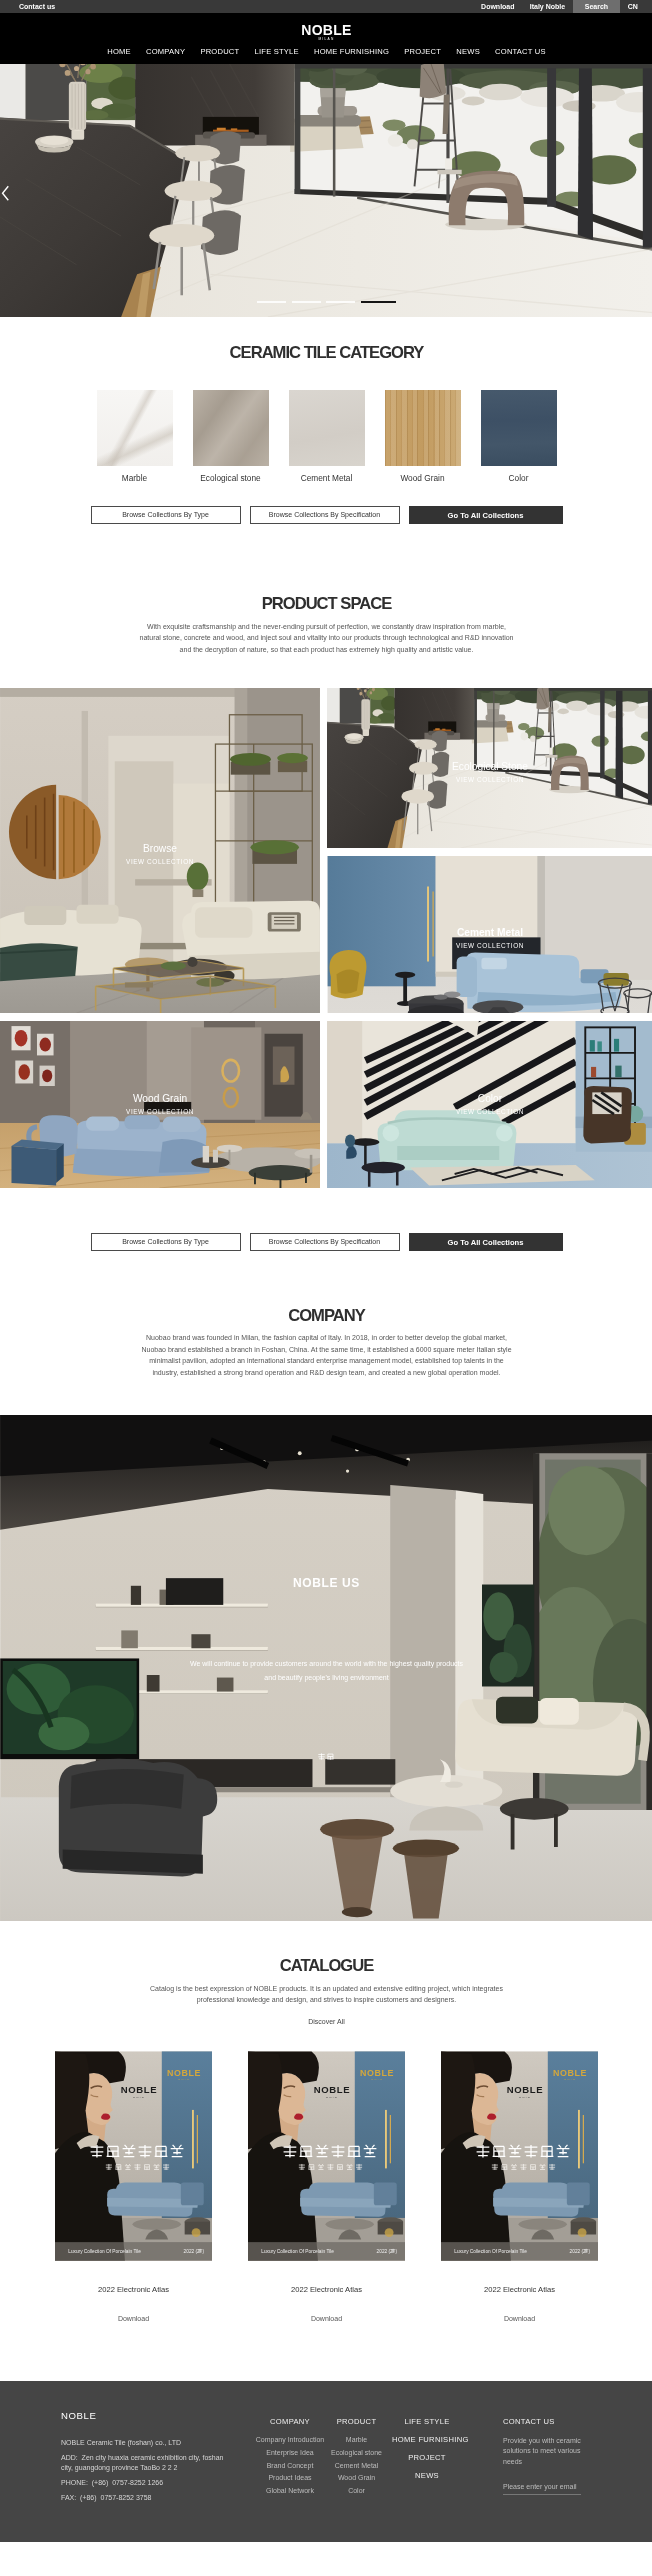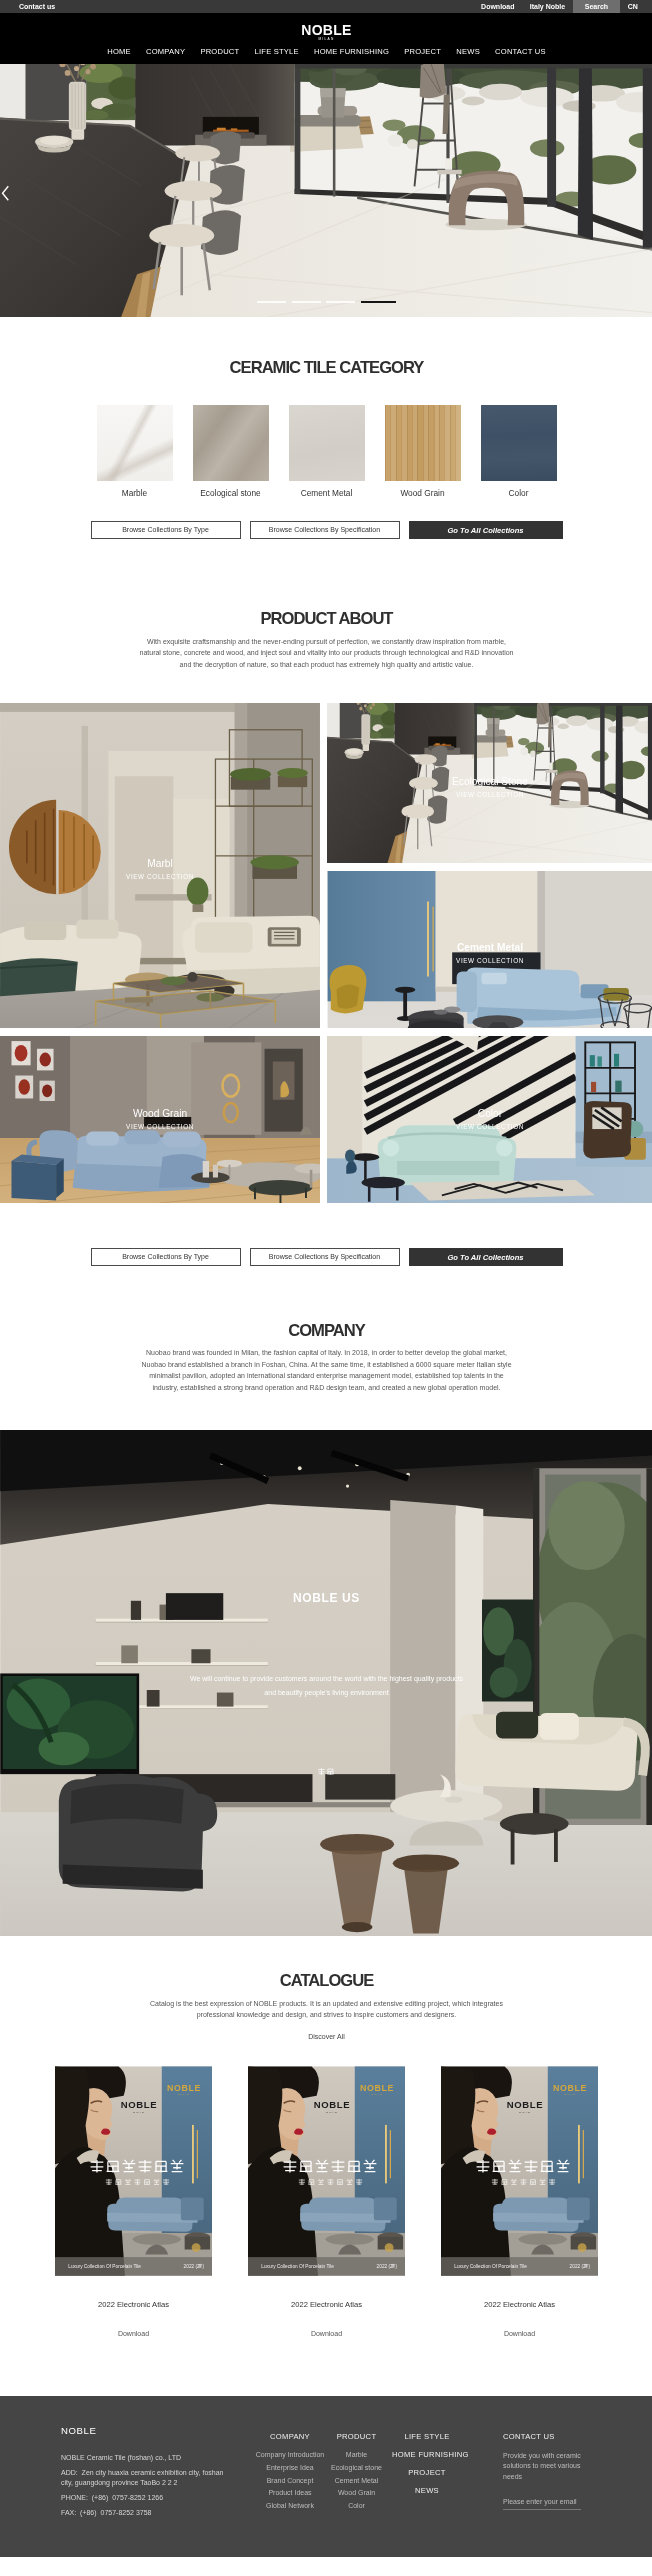--- a/index.html
+++ b/index.html
@@ -17,41 +17,41 @@
 nav { position:absolute; top:34px; left:0; right:0; display:flex; justify-content:center; }
 nav a { color:#fff; font-size:7.6px; text-decoration:none; padding:0 7.6px; letter-spacing:0.2px; }
 .hero { height:253px; position:relative; overflow:hidden; }
 .hero svg { display:block; }
 .hero .arrow { position:absolute; left:0; top:121px; }
 .pager { position:absolute; left:0; right:0; top:237px; display:flex; justify-content:center; gap:5.7px; }
 .pager i { display:block; width:29px; height:1.3px; background:rgba(255,255,255,0.85); }
 .pager i.on { background:#151515; width:35px; height:1.9px; }
 
 h2.sec { text-align:center; font-size:16.6px; line-height:18px; font-weight:bold; color:#2f2f2f; letter-spacing:-1px; }
-.cat h2 { padding-top:42px; }
+.cat h2 { padding-top:27px; }
 .swatches { display:flex; justify-content:center; gap:20px; margin-top:28px; }
 .sw { width:76px; }
 .sw .tile { width:76px; height:76px; }
 .sw .lbl { text-align:center; font-size:8.3px; color:#333; margin-top:6.4px; }
 #sw1 { background:
  linear-gradient(118deg, rgba(255,255,255,0) 40%, rgba(196,188,178,0.55) 47%, rgba(255,255,255,0) 52%),
  linear-gradient(155deg, rgba(255,255,255,0) 60%, rgba(190,182,170,0.5) 70%, rgba(255,255,255,0) 78%),
  linear-gradient(180deg,#f7f6f4,#f1efec); }
 #sw2 { background:
  linear-gradient(125deg, rgba(255,255,255,0.12) 0%, rgba(0,0,0,0.07) 30%, rgba(255,255,255,0.14) 52%, rgba(0,0,0,0.05) 75%, rgba(255,255,255,0.1) 100%),
  #b2a89b; }
 #sw3 { background: linear-gradient(170deg,#dad6d0,#d2cdc6 60%,#d8d4cd); }
 #sw4 { background:
  repeating-linear-gradient(90deg, rgba(130,88,36,0.22) 0 1px, rgba(255,255,255,0) 1px 5.1px, rgba(150,104,46,0.13) 5.1px 6.4px, rgba(255,255,255,0.1) 6.4px 10.8px),
  linear-gradient(90deg,#c8a36b,#c29b60 50%,#ccab76); }
 #sw5 { background: linear-gradient(178deg,#46596c,#3d5065 40%,#435669 70%,#3a4d60); }
 .btnrow { display:flex; justify-content:center; gap:9px; }
 .btnrow.r1 { margin-top:23.6px; }
 .btn { width:150px; height:18px; line-height:16.6px; text-align:center; font-size:7px; color:#333; border:0.6px solid #4a4a4a; background:#fff; }
-.btn.dark { background:#333; color:#fff; border-color:#333; width:154px; font-weight:bold; font-size:7.6px; line-height:18px;font-style:italic; }
+.btn.dark { background:#333; color:#fff; border-color:#333; width:154px; font-weight:bold; font-size:7.6px; line-height:18px; }
 
 .ps h2 { padding-top:71px; }
 .lead { width:510px; margin:7.6px auto 0; text-align:center; font-size:7px; color:#555; line-height:11.5px; }
 .grid { margin-top:32.5px; }
 .grid-row { display:flex; gap:7px; }
 .gcell { position:relative; }
 .gcap { position:absolute; left:0; right:0; text-align:center; color:#fff; }
 .gcap .t1 { font-size:10.2px; }
 .gcap .t2 { font-size:6.4px; letter-spacing:0.6px; margin-top:4.5px; }
 
@@ -306,21 +306,21 @@
       </div>
   </div>
   <div class="btnrow r1">
     <div class="btn">Browse Collections By Type</div>
     <div class="btn">Browse Collections By Specification</div>
     <div class="btn dark">Go To All Collections</div>
   </div>
 </section>
 
 <section class="ps">
-  <h2 class="sec">PRODUCT ABOUT</h2>
+  <h2 class="sec">PRODUCT SPACE</h2>
   <p class="lead">With exquisite craftsmanship and the never-ending pursuit of perfection, we constantly draw inspiration from marble,<br>natural stone, concrete and wood, and inject soul and vitality into our products through technological and R&amp;D innovation<br>and the decryption of nature, so that each product has extremely high quality and artistic value.</p>
   <div class="grid">
     <div class="grid-row">
       <div class="gcell">
           <svg width="320" height="325" viewBox="0 0 502 510">
 <defs>
 <linearGradient id="m_wall" x1="0" y1="0" x2="0" y2="1">
                 <stop offset="0" stop-color="#d5cec4"></stop>
                 <stop offset="1" stop-color="#c9c2b7"></stop>
               </linearGradient>
@@ -407,21 +407,21 @@
 <line x1="178" y1="440" x2="178" y2="470"></line>
               <line x1="382" y1="440" x2="382" y2="468"></line>
 </g>
 <polygon points="178,440 310,428 382,440 250,454" fill="#6d6153" opacity="0.9"></polygon>
 <polygon points="150,468 330,452 432,468 252,488" fill="#80735f" opacity="0.45"></polygon>
 <ellipse cx="272" cy="436" rx="20" ry="7" fill="#5d7040"></ellipse>
 <circle cx="302" cy="430" r="8" fill="#44403a"></circle>
 <rect x="196" y="462" width="44" height="8" fill="#8a7c60"></rect>
 </svg>
         <div class="gcap" style="top:155px">
-            <div class="t1">Marbl</div>
+            <div class="t1">Browse</div>
             <div class="t2">VIEW COLLECTION</div>
           </div>
       </div>
       <div style="display:flex; flex-direction:column; gap:7.6px;">
         <div class="gcell">
             <svg width="326" height="160" viewBox="0 0 1024 397" preserveAspectRatio="none">
 <use href="#heroScene"></use>
 </svg>
           <div class="gcap" style="top:73px">
               <div class="t1">Ecological Stone</div>

